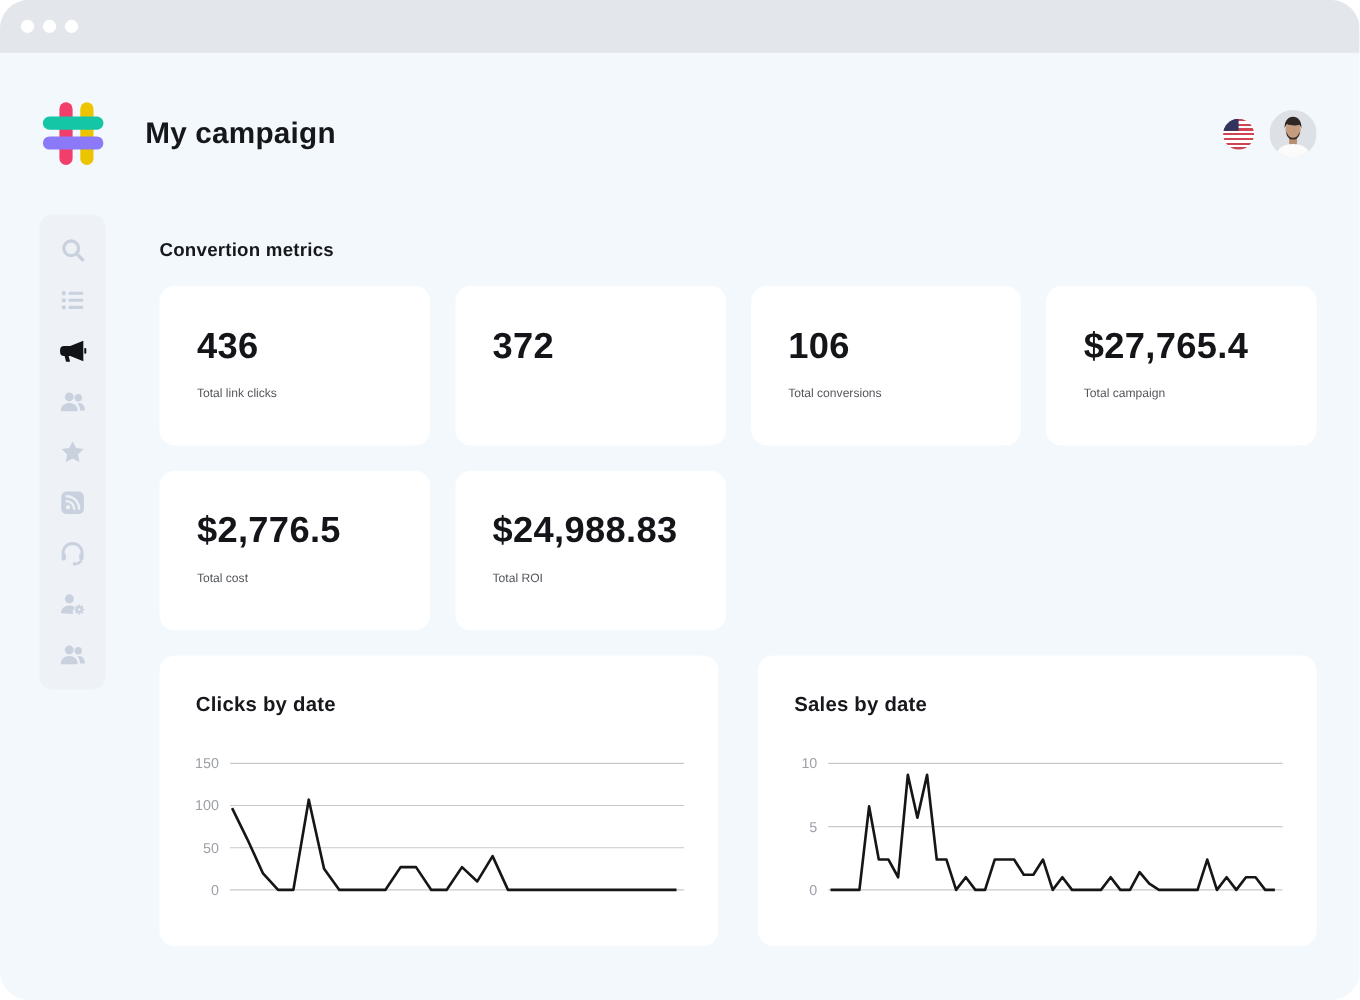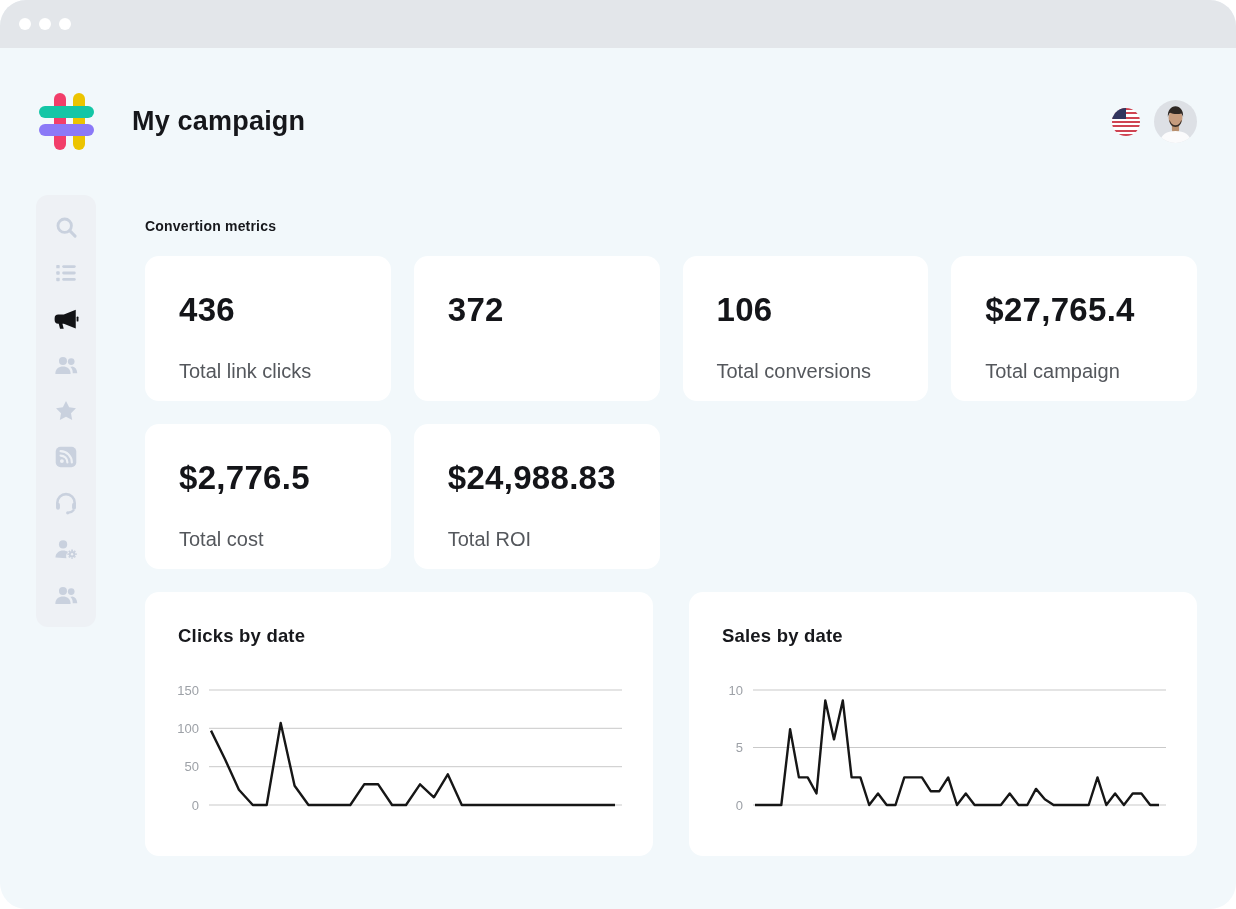--- a/index.html
+++ b/index.html
@@ -24,25 +24,25 @@
         background-image:radial-gradient(#ffffff 16%,rgba(0,0,0,0) 17%);background-size:3.2px 2.8px;}
   .avatar{width:43px;height:43px;border-radius:50%;overflow:hidden;flex:0 0 auto;cursor:pointer;}
   .avatar svg{display:block;width:100%;height:100%;}
   
   .body-row{display:flex;align-items:flex-start;padding:0 39px 0 36px;}
   .sidebar{width:60px;background:#eef1f5;border-radius:12px;padding:9px 0;display:flex;flex-direction:column;flex:0 0 auto;}
   .side-item{height:46px;display:flex;align-items:center;justify-content:center;color:#c9d1de;cursor:pointer;}
   .side-item.active{color:#121316;}
   .side-item svg{width:26px;height:26px;display:block;}
   .main{flex:1;margin-left:49px;}
-  .section-title{margin:23px 0 22px 0;font-size:14px;font-weight:700;color:#17181c;letter-spacing:.2px;}
+  .section-title{margin:23px 0 22px 0;font-size:17px;font-weight:700;color:#17181c;letter-spacing:.2px;}
   .cards-grid{display:grid;grid-template-columns:repeat(4,1fr);gap:23px;}
   .metric-card{background:#ffffff;border-radius:14px;height:145px;padding:28px 34px;box-sizing:border-box;}
   .metric-value{font-size:33px;line-height:40px;font-weight:700;color:#141519;margin-top:6px;letter-spacing:.3px;}
-  .metric-label{font-size:20px;color:#54575c;margin-top:30px;}
+  .metric-label{font-size:11px;color:#54575c;margin-top:18px;}
   .charts-row{display:grid;grid-template-columns:1fr 1fr;gap:36px;margin-top:23px;}
   .chart-card{position:relative;background:#ffffff;border-radius:14px;height:264px;overflow:hidden;}
   .chart-title{position:absolute;left:33px;top:33px;font-size:18.5px;font-weight:700;color:#17181c;letter-spacing:.2px;}
   .chart-card svg.chart{position:absolute;inset:0;width:100%;height:100%;}
 </style>
 </head>
 <body>
 
 <div class="window">
 

